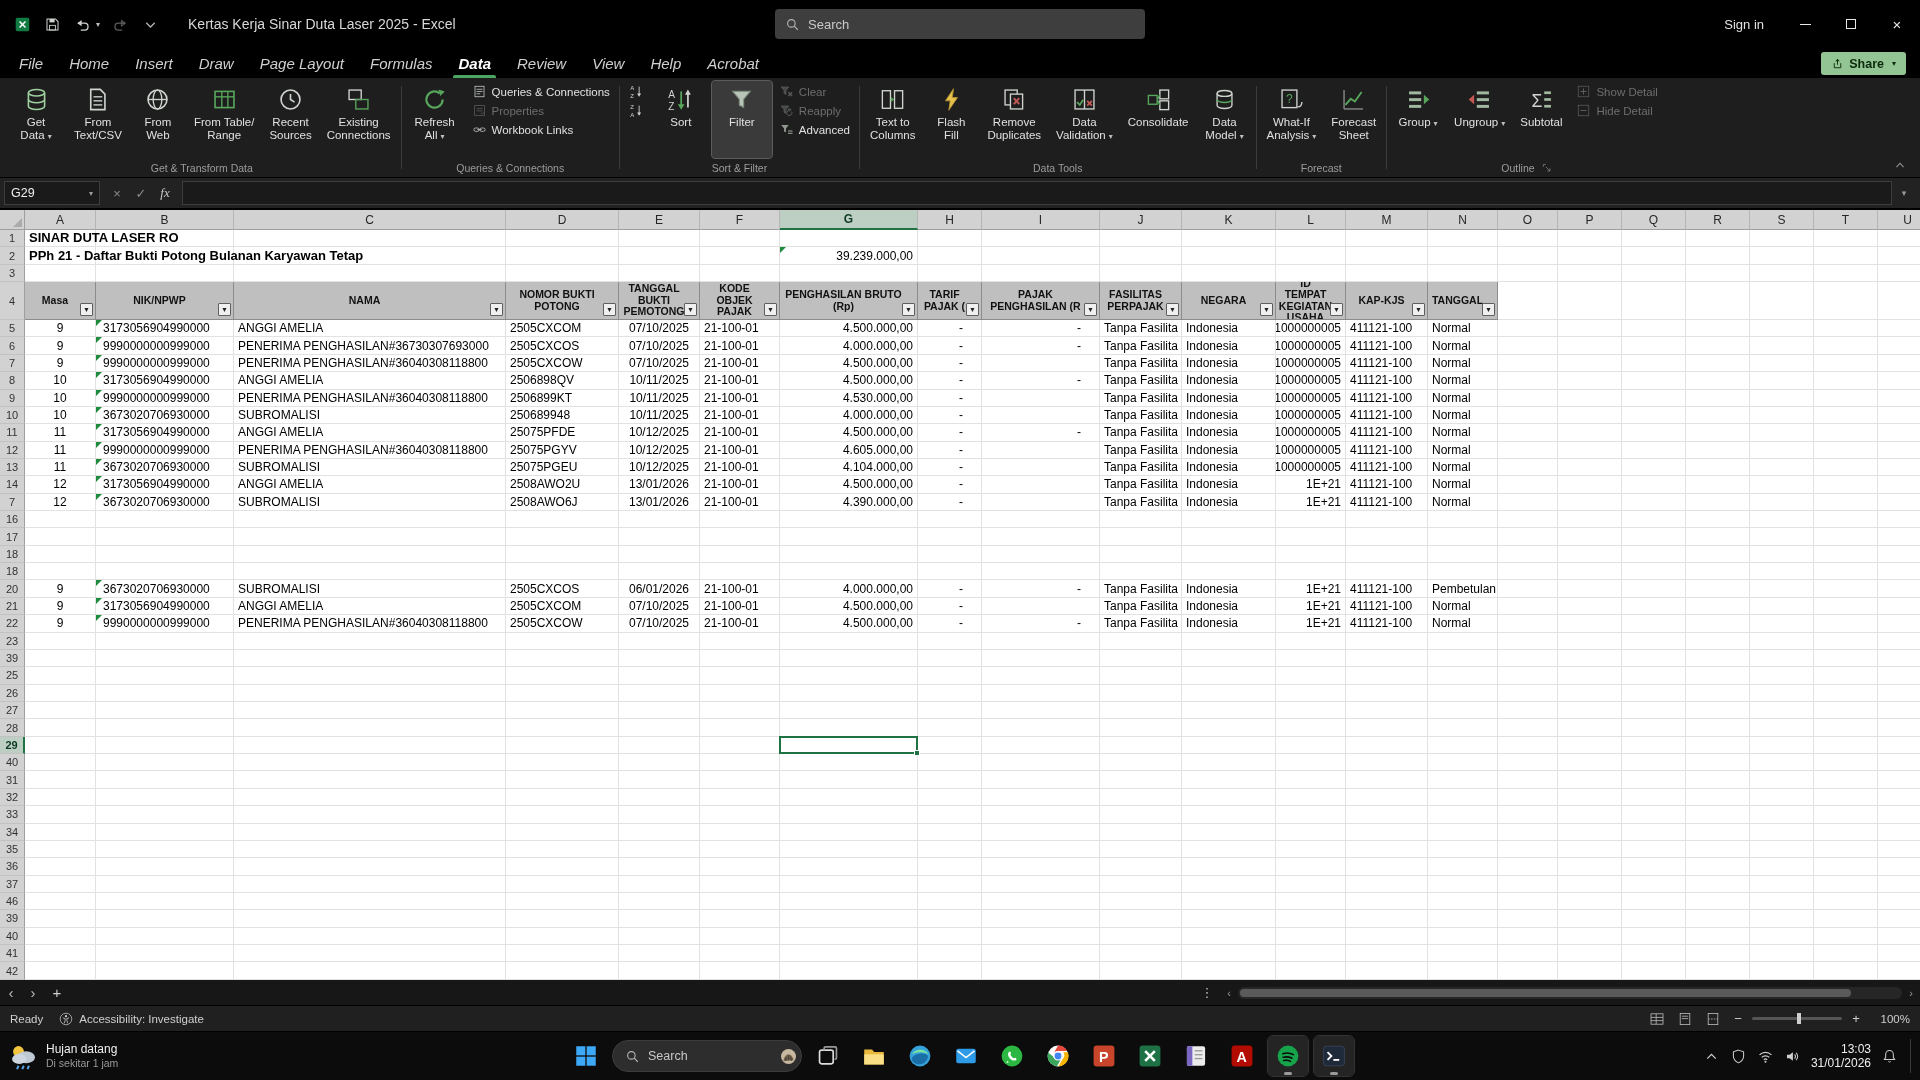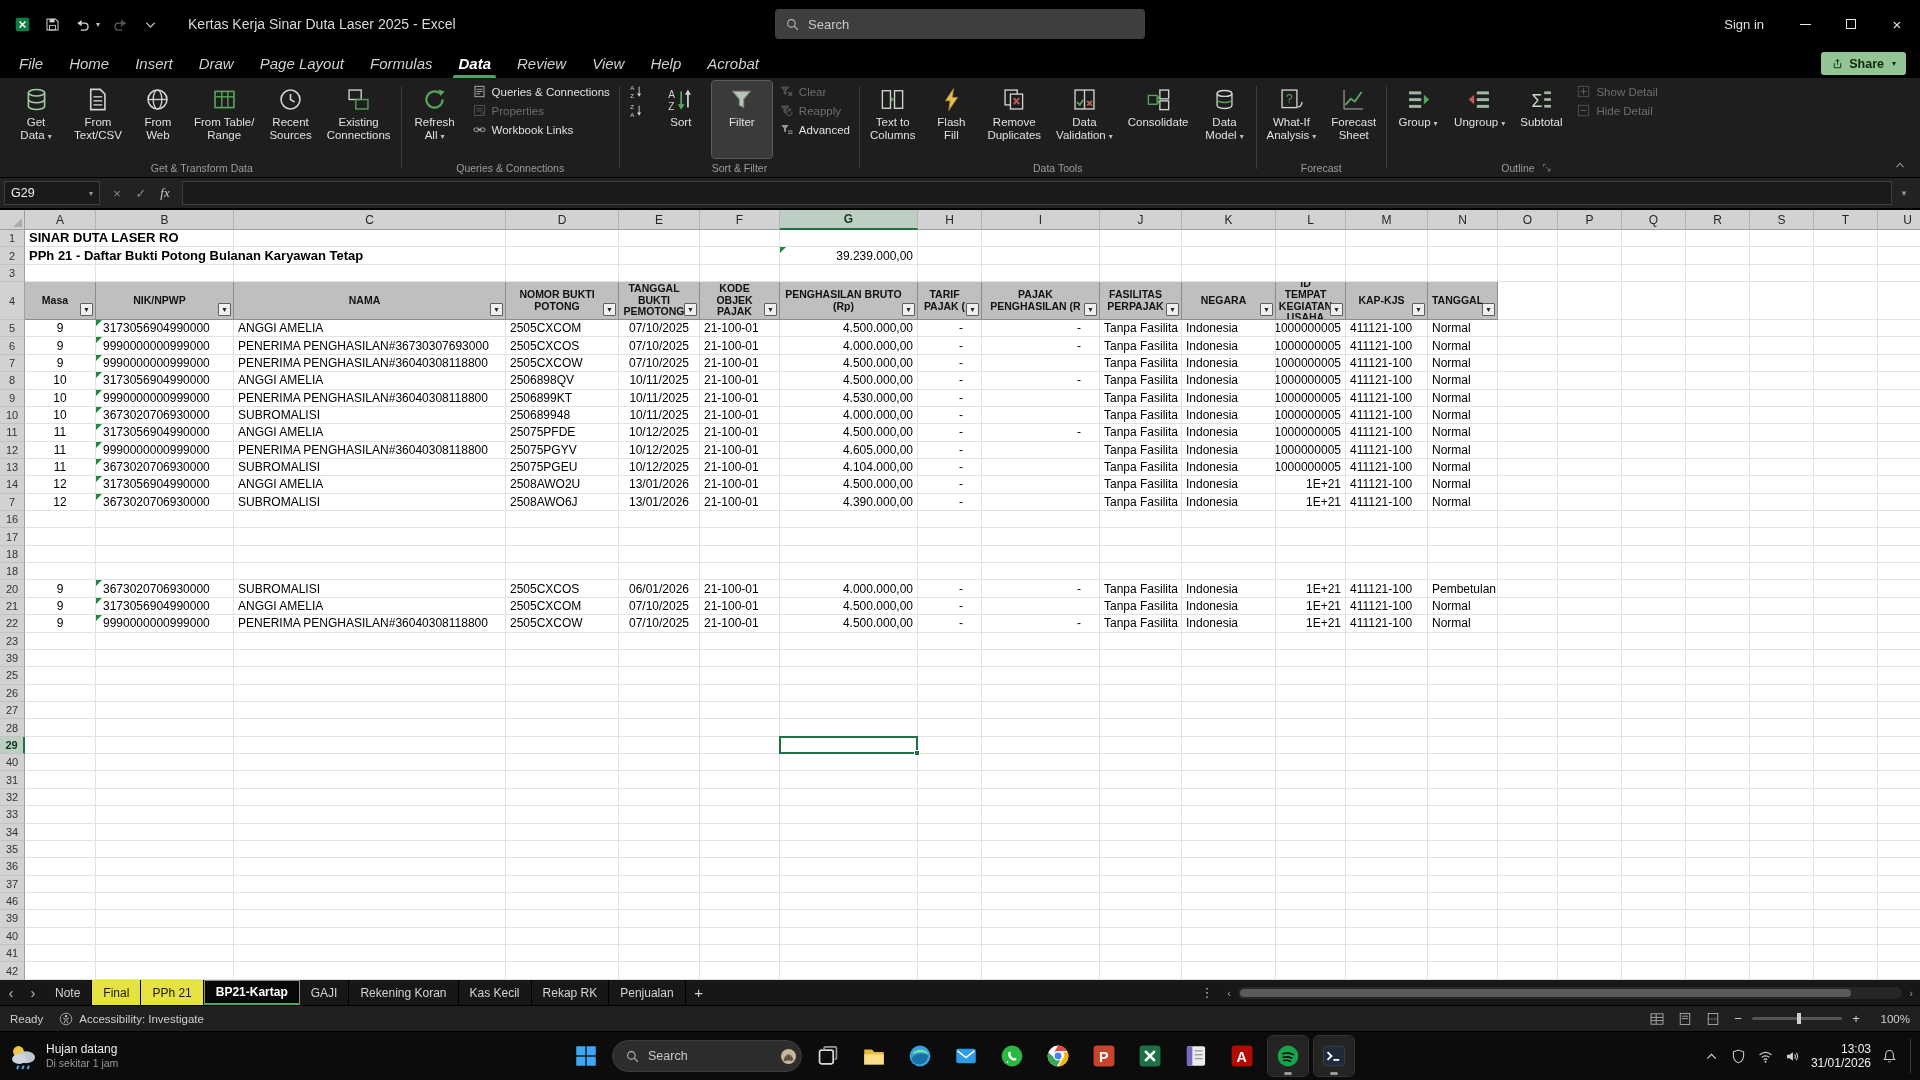--- a/index.html
+++ b/index.html
@@ -1706,31 +1706,20 @@
         </div>
         <div class="selbox" style="left: 779px; top: 525.99px; width: 139px; height: 18.37px;">
           <span class="fillhandle"></span>
         </div>
       </div>
   </div>
 
   <div class="tabstrip">
     <span class="tnav">‹</span>
     <span class="tnav">›</span>
-    <div id="stabs">
-        <div class="stab">Note</div>
-        <div class="stab yellow">Final</div>
-        <div class="stab yellow">PPh 21</div>
-        <div class="stab active">BP21-Kartap</div>
-        <div class="stab">GAJI</div>
-        <div class="stab">Rekening Koran</div>
-        <div class="stab">Kas Kecil</div>
-        <div class="stab">Rekap RK</div>
-        <div class="stab">Penjualan</div>
-      </div>
     <span class="addtab">+</span>
     <span class="kebab">⋮</span>
     <div class="hscroll">
       <span class="harrow">‹</span>
       <div class="htrack">
           <div class="hthumb"></div>
         </div>
       <span class="harrow">›</span>
     </div>
   </div>

